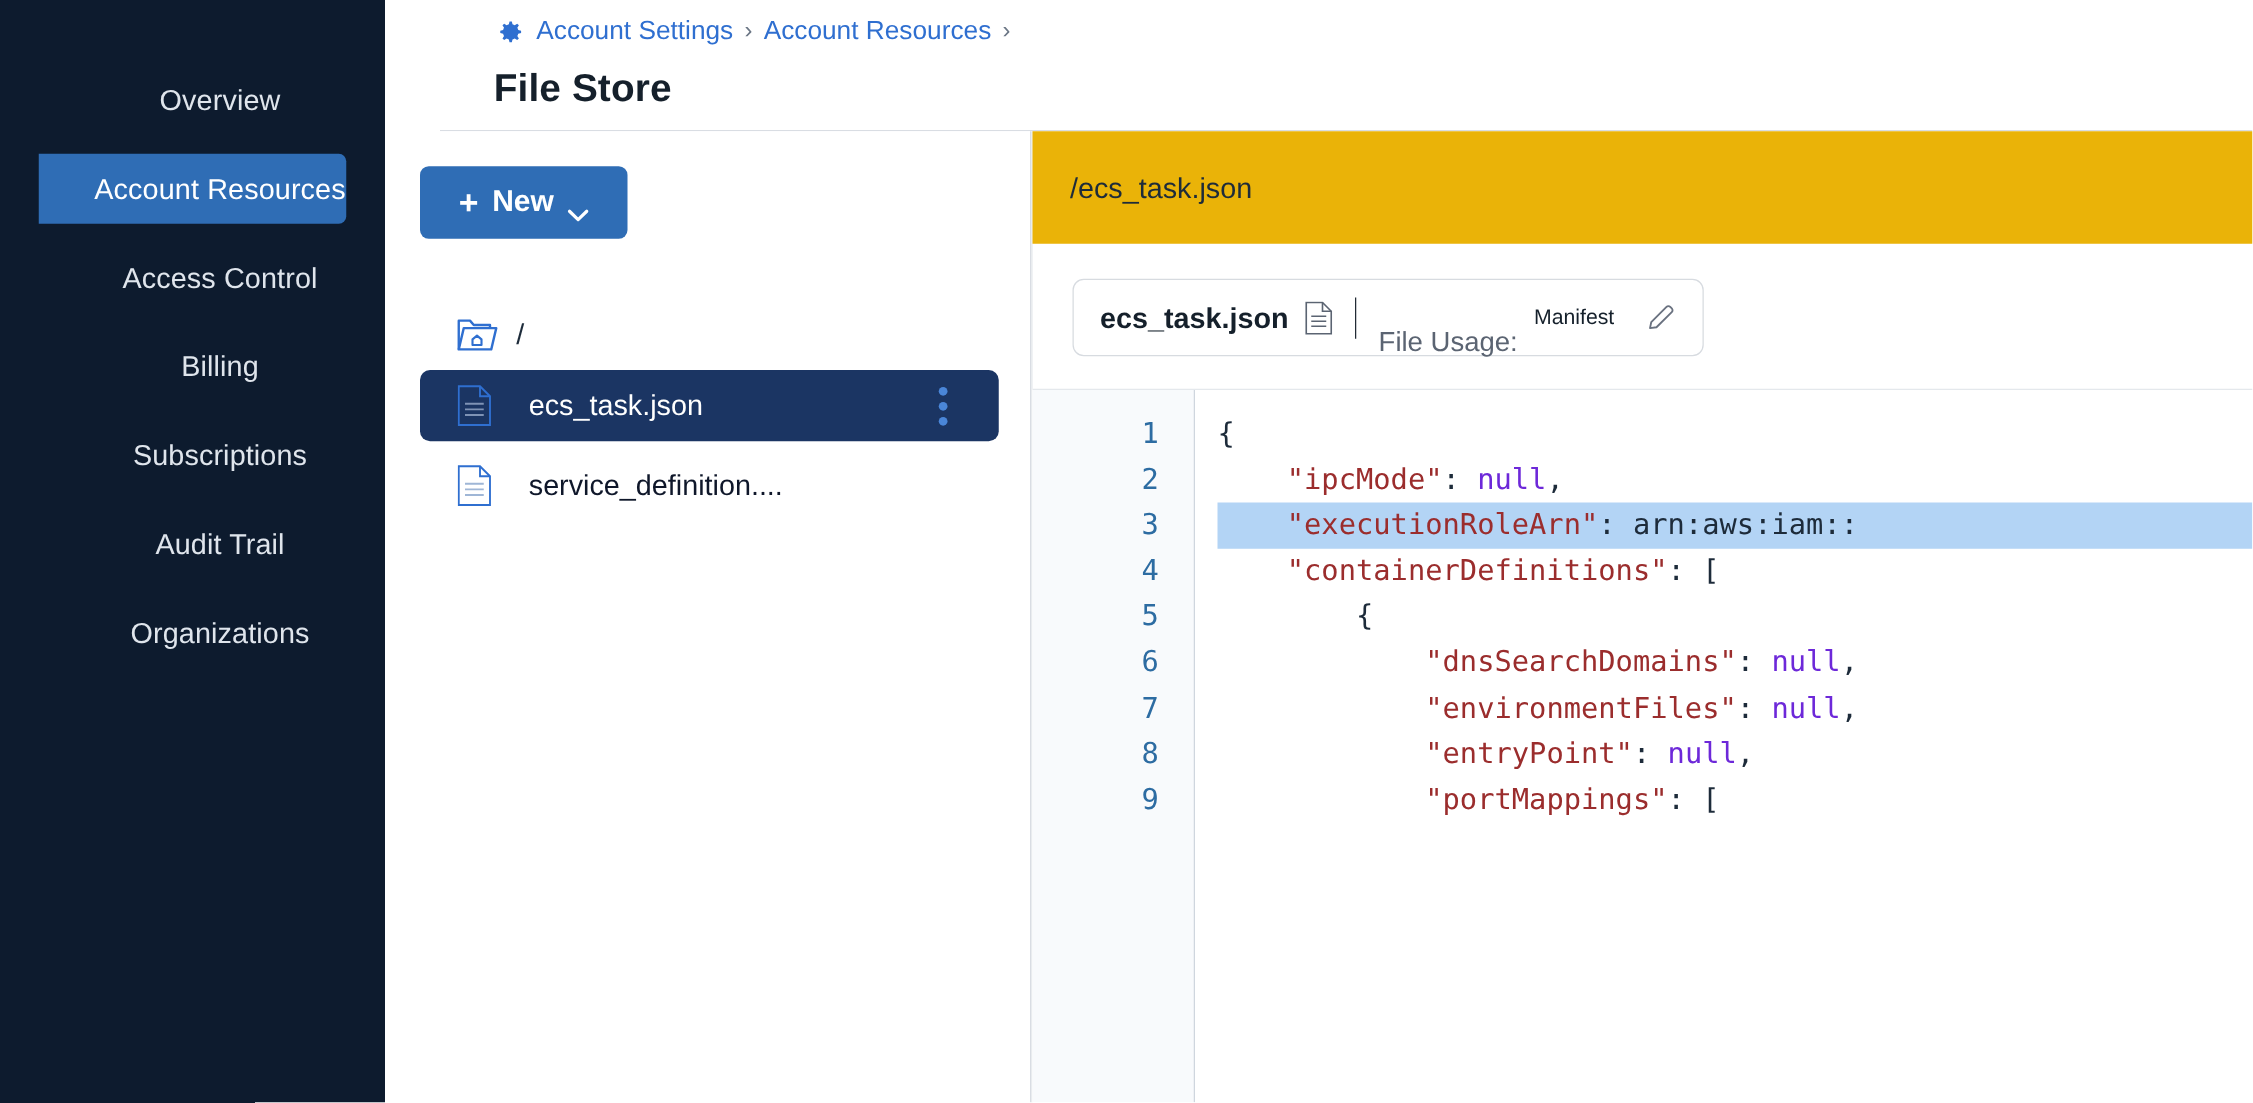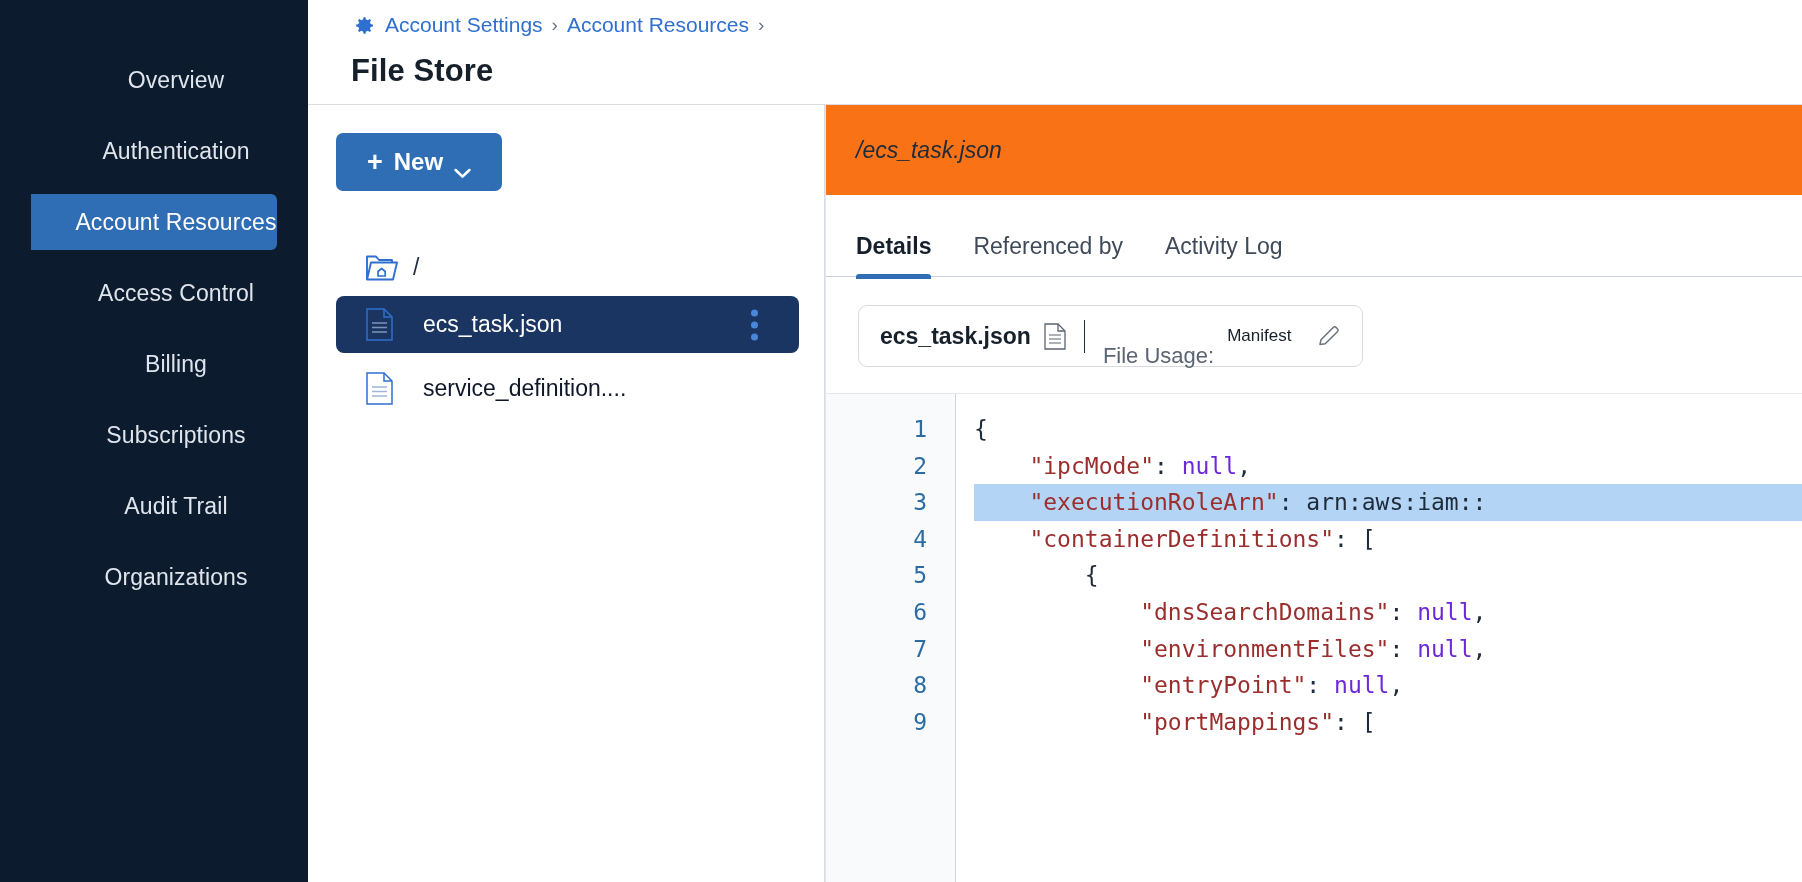--- a/index.html
+++ b/index.html
@@ -40,20 +40,21 @@
   
   .main { flex: 1; height: 882px; display: flex; flex-direction: column; min-width: 0; }
 
   .topbar {
     height: 105px; min-height: 105px;
     border-bottom: 1px solid #d9dde3;
     padding-left: 43px;
     display: flex; flex-direction: column; justify-content: flex-start;
     padding-top: 6px;
     background: #fff;
+    margin-left: 44px;
   }
   .breadcrumb {
     display: flex; align-items: center;
     height: 38px;
     gap: 9px;
     font-size: 21px;
   }
   .gear-icon { width: 25px; height: 25px; display: inline-block; flex: none; }
   .crumb-link { color: #2f6fd0; cursor: pointer; white-space: nowrap; }
   .crumb-sep { color: #6b7685; font-size: 19px; }
@@ -126,26 +127,25 @@
 
   
   .details-panel {
     flex: 1; min-width: 0;
     display: flex; flex-direction: column;
     background: #fff;
     border-left: 1px solid #e2e6ea;
   }
   .path-bar {
     height: 90px; min-height: 90px;
-    background: #f97316;
+    background: #eab308;
     display: flex; align-items: center;
     padding-left: 30px;
     font-size: 23px;
     color: #1d2b3a;
-    font-style: italic;
   }
   .tabs {
     display: flex; align-items: flex-end;
     height: 82px; min-height: 82px;
     padding-left: 30px;
     gap: 42px;
     border-bottom: 1px solid #c9cfd6;
     background: #fff;
   }
   .tab {
@@ -222,23 +222,20 @@
   .tok-null { color: #6d28d9; }
 </style>
 </head>
 <body>
 
 <div id="app">
 
   <nav class="sidebar" id="sidebar">
       <div class="nav-item">
         <span>Overview</span>
-      </div>
-      <div class="nav-item">
-        <span>Authentication</span>
       </div>
       <div class="nav-item active">
         <span>Account Resources</span>
       </div>
       <div class="nav-item">
         <span>Access Control</span>
       </div>
       <div class="nav-item">
         <span>Billing</span>
       </div>
@@ -319,25 +316,20 @@
               </div>
             </div>
         </div>
       </section>
 
       <section class="details-panel">
         <div class="path-bar">
           <span>/ecs_task.json</span>
         </div>
 
-        <div class="tabs" id="tabs">
-            <div class="tab active">Details</div>
-            <div class="tab">Referenced by</div>
-            <div class="tab">Activity Log</div>
-          </div>
 
         <div class="usage-card">
           <span class="usage-filename">ecs_task.json</span>
           <span class="usage-doc-icon">
             <svg viewBox="0 0 22 27" width="22" height="27">
               <path d="M1 1h13l7 7v18H1V1z" fill="#fff" stroke="#5b6472" stroke-width="1.3"></path>
               <path d="M14 1v7h7" fill="none" stroke="#5b6472" stroke-width="1.3"></path>
               <path d="M5 12h12M5 16h12M5 20h12" stroke="#5b6472" stroke-width="1.2"></path>
             </svg>
           </span>

